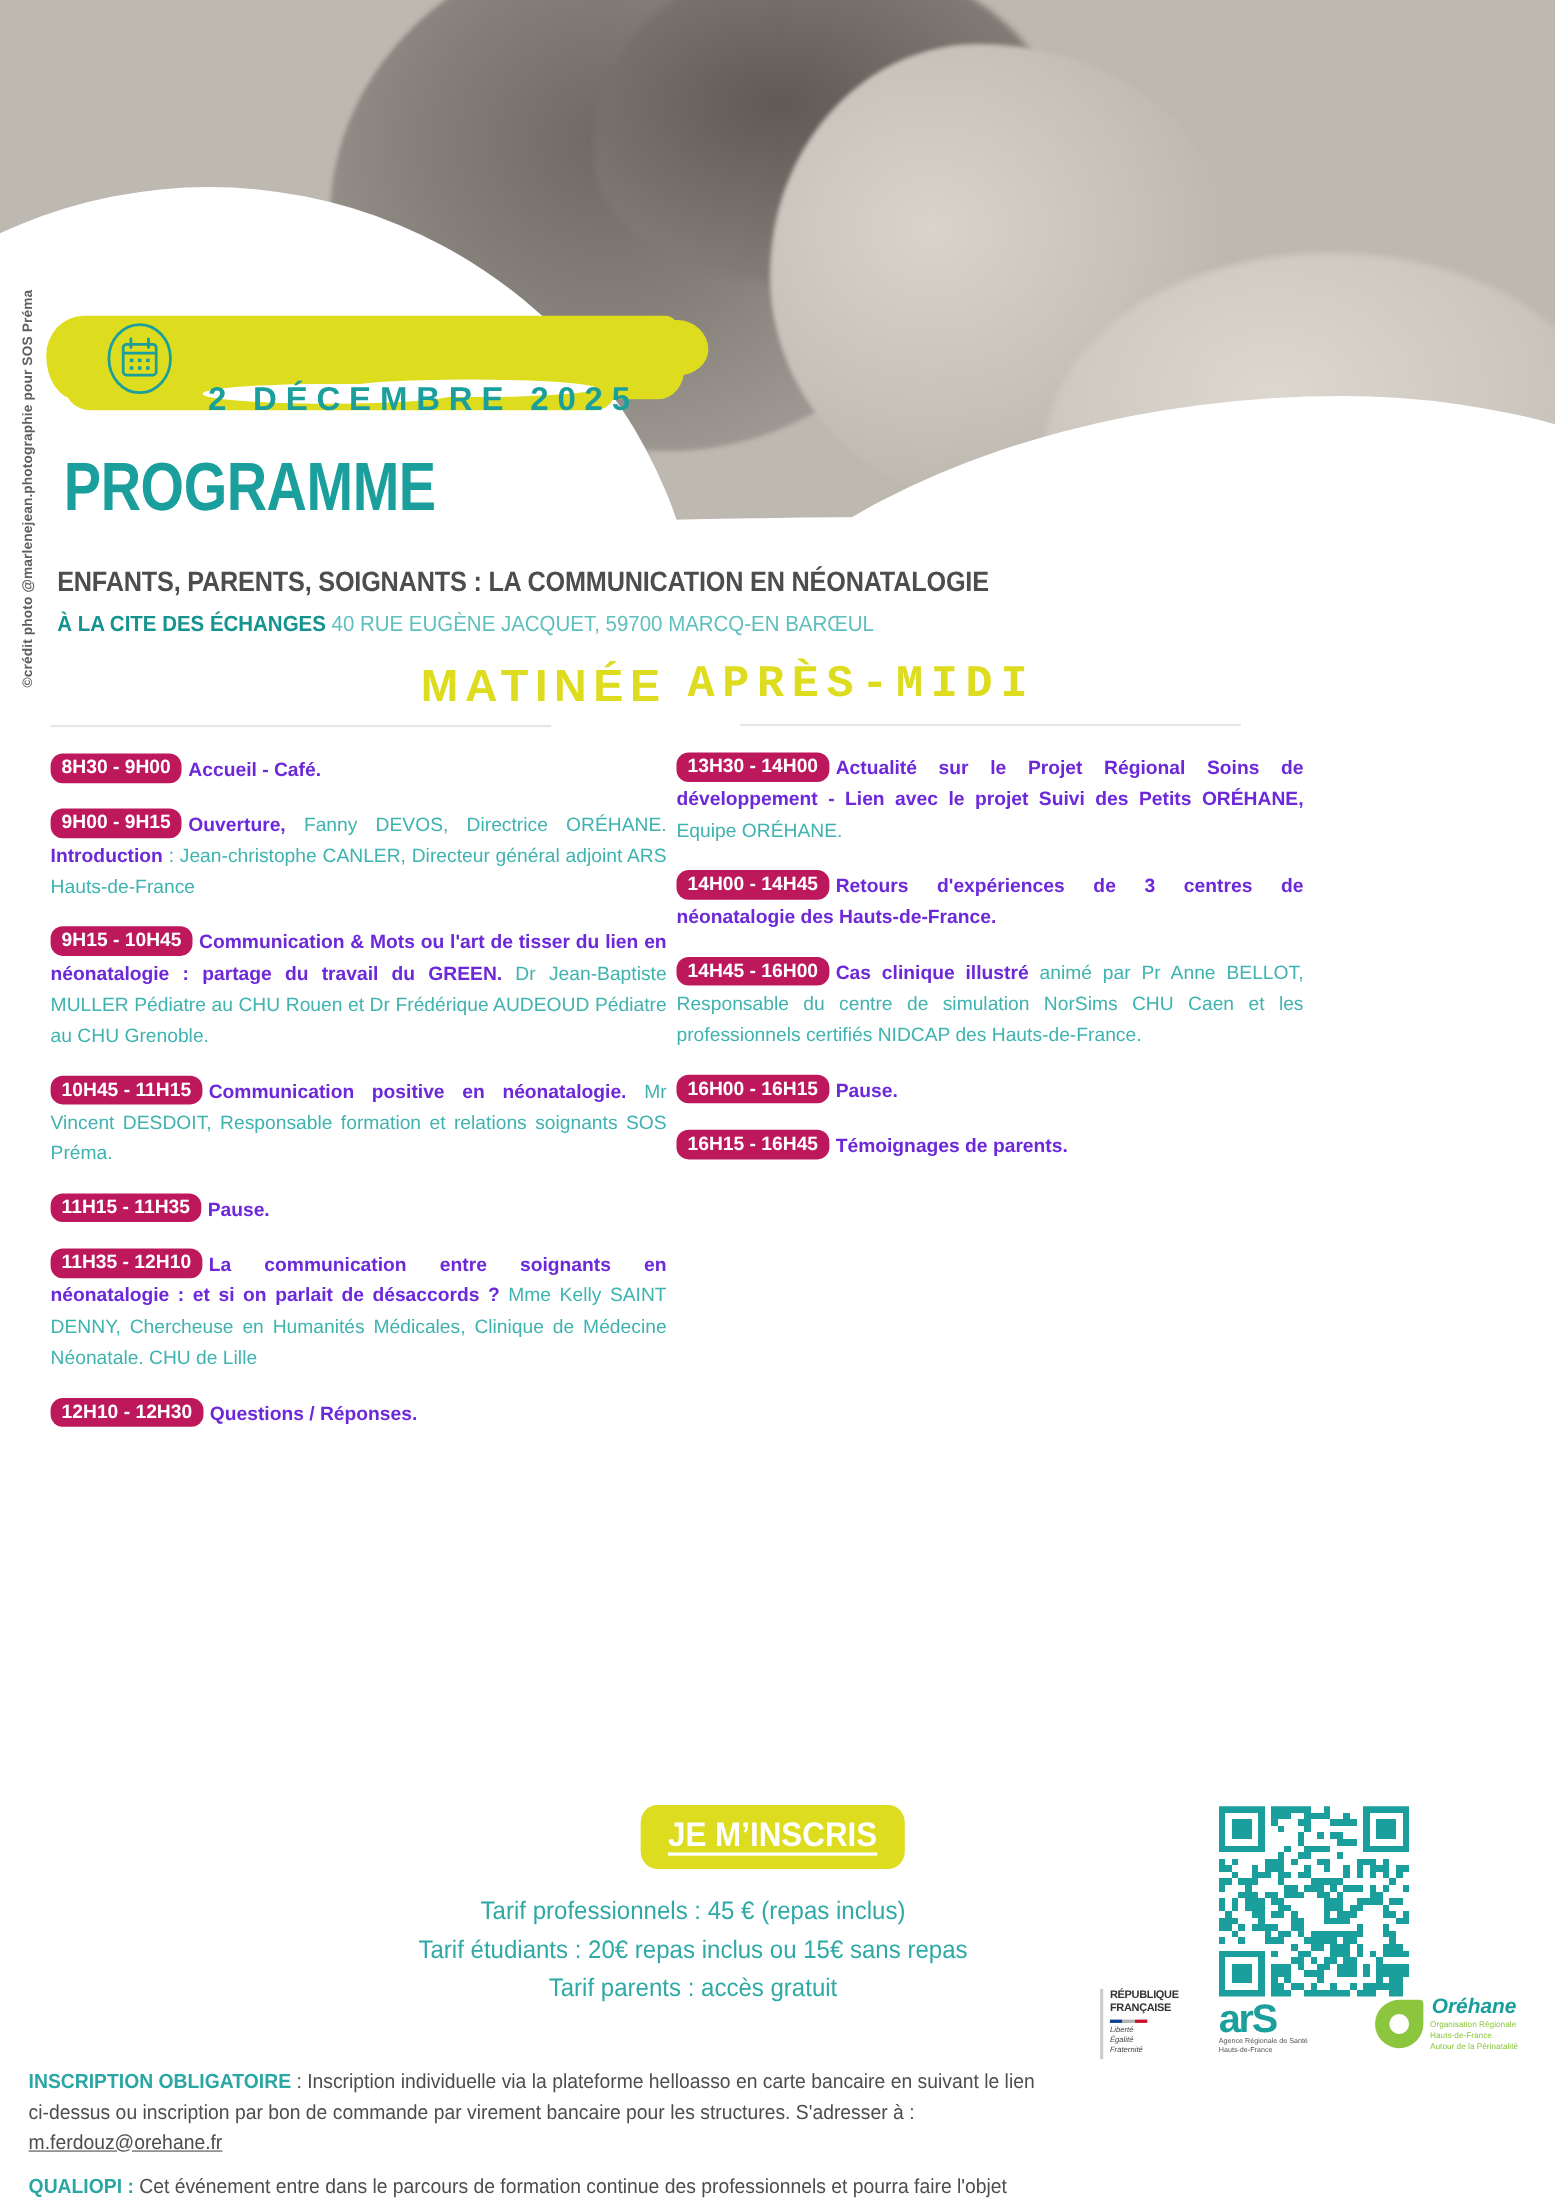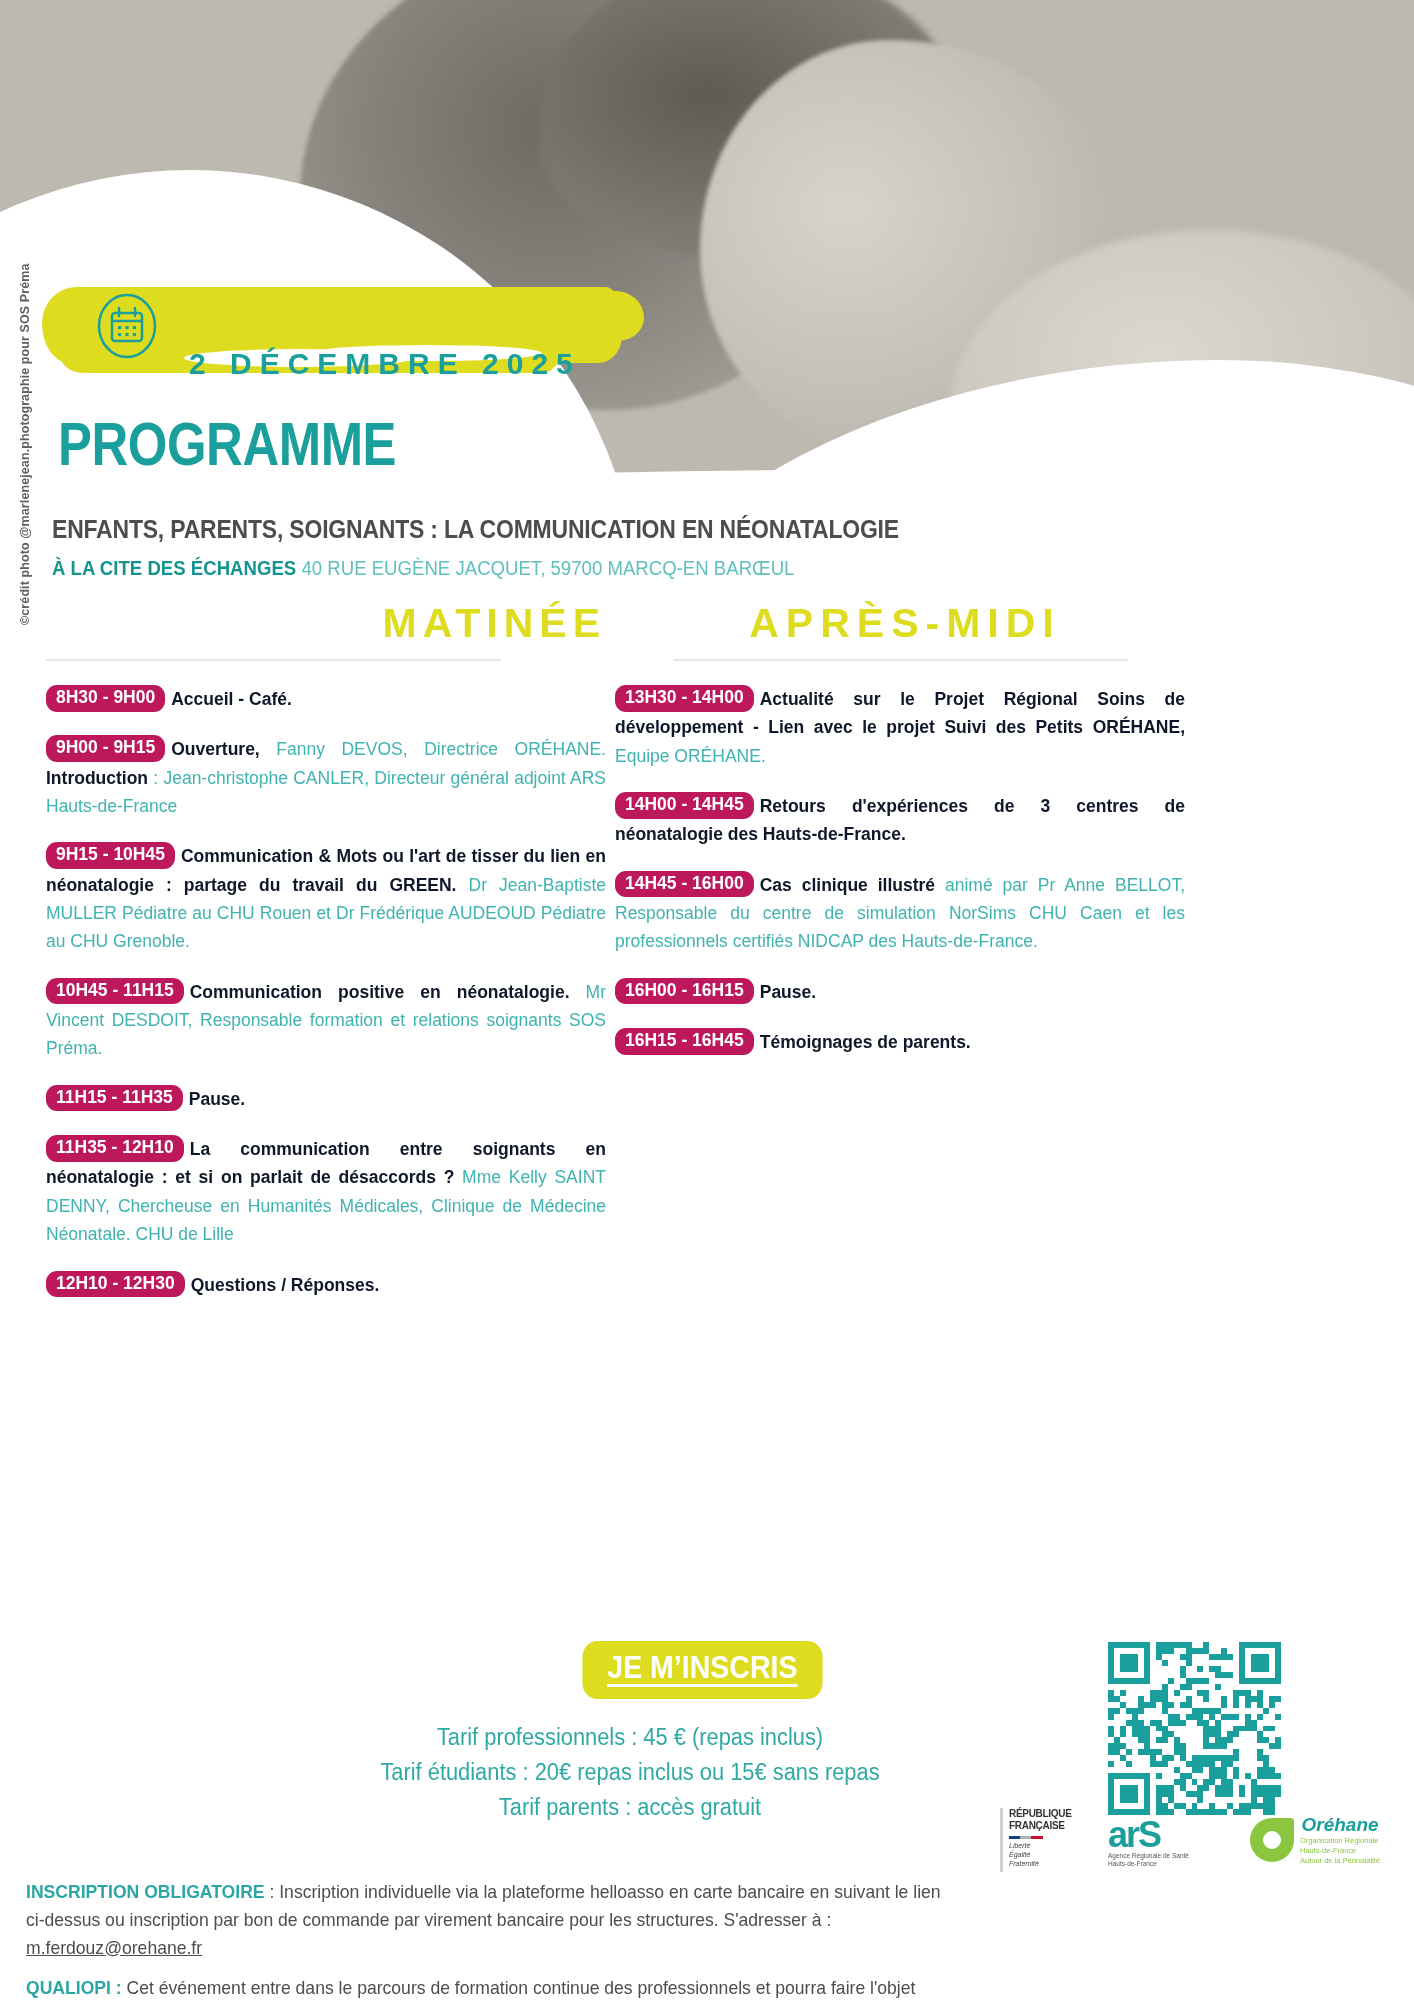--- a/index.html
+++ b/index.html
@@ -147,21 +147,21 @@
   .col {
     position:absolute; top:600px;
   }
   .col-am { left:46px; width:560px; }
   .col-pm { left:615px; width:570px; }
   .col-head {
     font-size:41px; font-weight:bold; color:#dedc1e;
     letter-spacing:6px;
     text-align:right;
   }
-  .col-pm .col-head { text-align:center; letter-spacing:7px; padding-left:10px;}
+  .col-pm .col-head { text-align:left; letter-spacing:7px; padding-left:10px;font-family:Liberation Mono, monospace;}
   .col-rule {
     height:2px; background:#e6e6e6; margin-top:12px; margin-bottom:24px;
     width:455px;
   }
   .col-pm .col-rule { width:455px; margin-left:58px; }
   .item { margin-bottom:22px; }
   .chip {
     display:inline-block;
     background:#be185d;
     color:#ffffff;
@@ -173,21 +173,21 @@
     vertical-align:2px;
     margin-right:6px;
     white-space:nowrap;
   }
   .body {
     font-size:17.5px;
     color:#3fb3b0;
     line-height:1.62;
     text-align:justify;
   }
-  .body b { color:#0f172a; font-weight:bold; }
+  .body b { color:#6d28d9; font-weight:bold; }
   .item-line { display:inline; }
   
   .inscris-btn {
     position:absolute; left:572px; top:1641px;
     background:#dedc1e; color:#ffffff;
     font-size:31px; font-weight:bold;
     padding:9px 27px 13px 27px;
     border-radius:16px;
     letter-spacing:0px;
     transform:scaleX(0.92);

